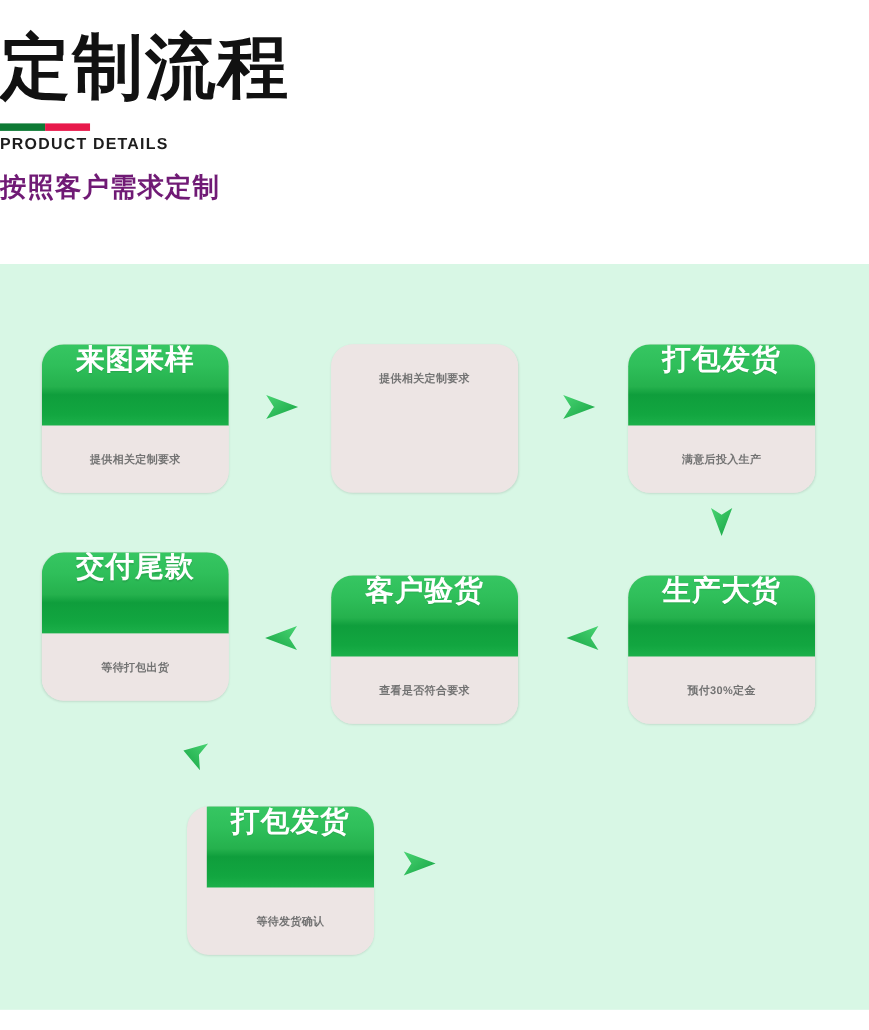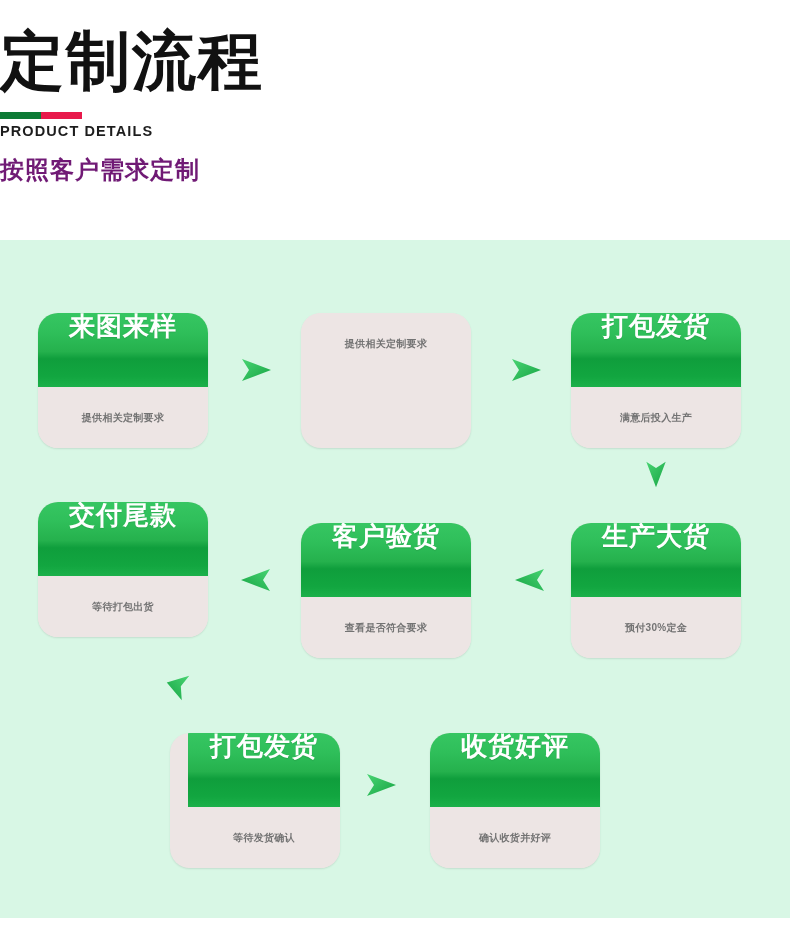--- a/index.html
+++ b/index.html
@@ -229,28 +229,20 @@
 
   <div class="card c7">
     <div class="card-head">
       <span class="card-head-text">打包发货</span>
     </div>
     <div class="card-body">
       <span class="card-body-text">等待发货确认</span>
     </div>
   </div>
 
-  <div class="card c8">
-    <div class="card-head">
-      <span class="card-head-text">收货好评</span>
-    </div>
-    <div class="card-body">
-      <span class="card-body-text">确认收货并好评</span>
-    </div>
-  </div>
 
   <div class="arrow a1">
     <svg viewBox="0 0 34 30" xmlns="http://www.w3.org/2000/svg">
       <defs>
         <linearGradient id="gr1" x1="0" y1="0" x2="1" y2="1">
           <stop offset="0%" stop-color="#49d473"></stop>
             <stop offset="100%" stop-color="#16a443"></stop>
         </linearGradient>
       </defs>
       <path d="M2 4 L31 15 L2 26 L9 15 Z" fill="url(#gr1)"></path>

